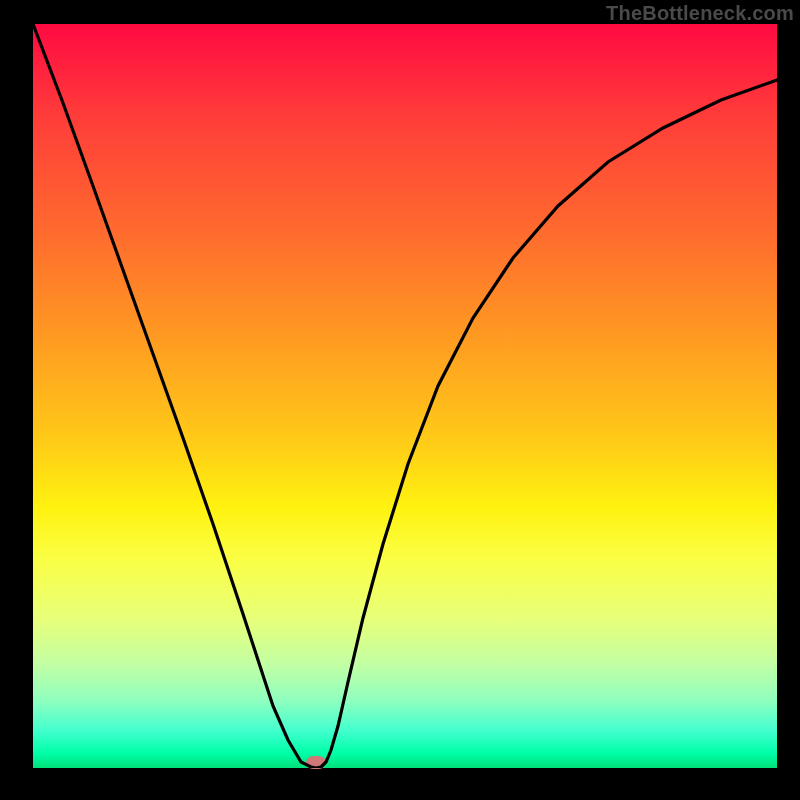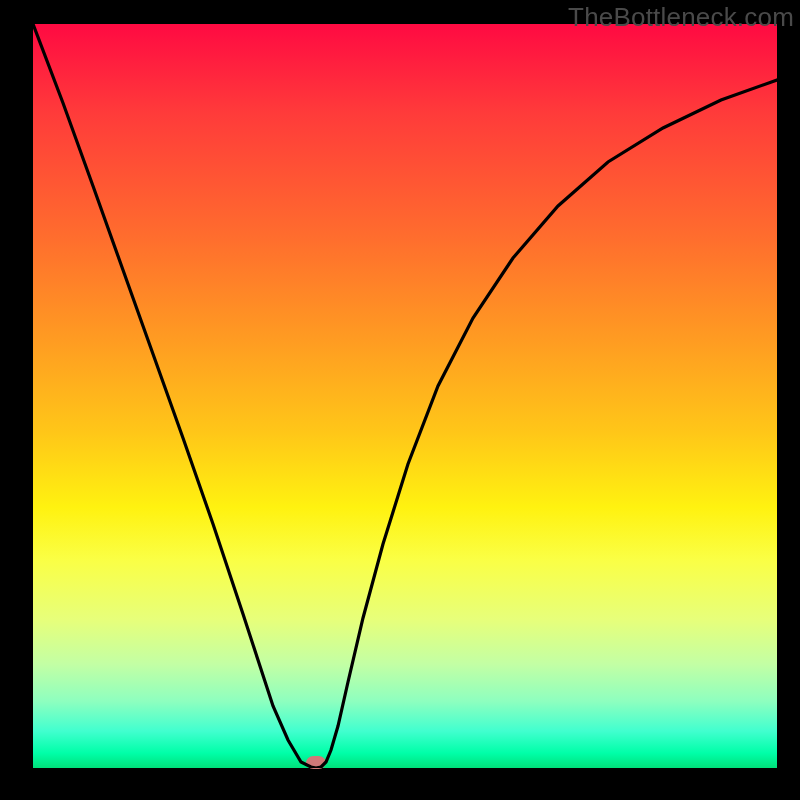--- a/index.html
+++ b/index.html
@@ -15,22 +15,22 @@
     position: relative;
     width: 800px;
     height: 800px;
     background: #000;
   }
   .watermark {
     position: absolute;
     top: 2px;
     right: 6px;
     color: #4a4a4a;
-    font-size: 26px;
-    font-weight: 400;
+    font-size: 20px;
+    font-weight: 700;
     letter-spacing: 0.2px;
     z-index: 5;
   }
   .plot {
     position: absolute;
     left: 33px;
     top: 24px;
     width: 744px;
     height: 744px;
     background: linear-gradient(to bottom,

